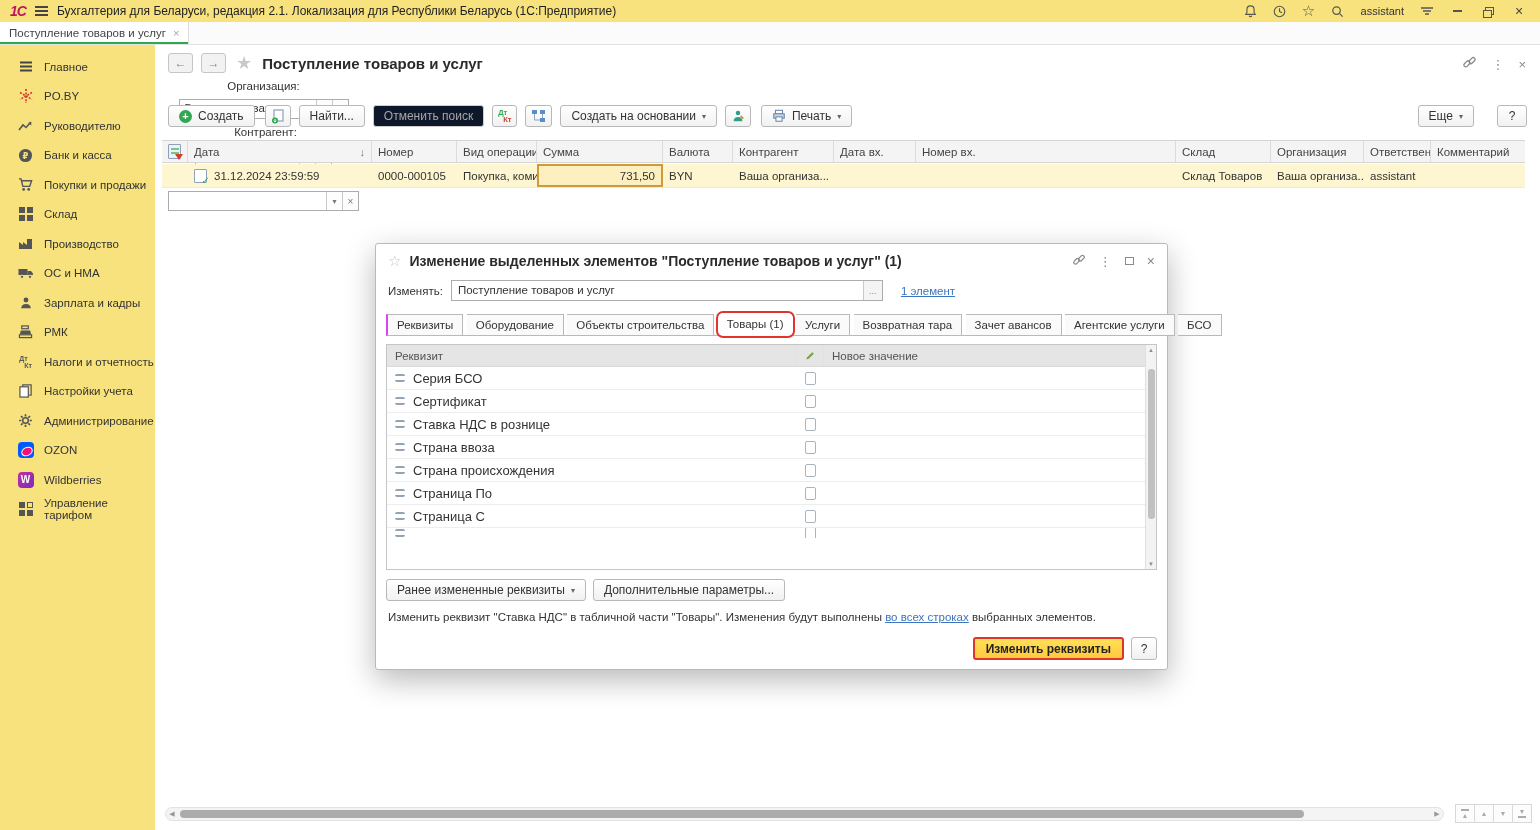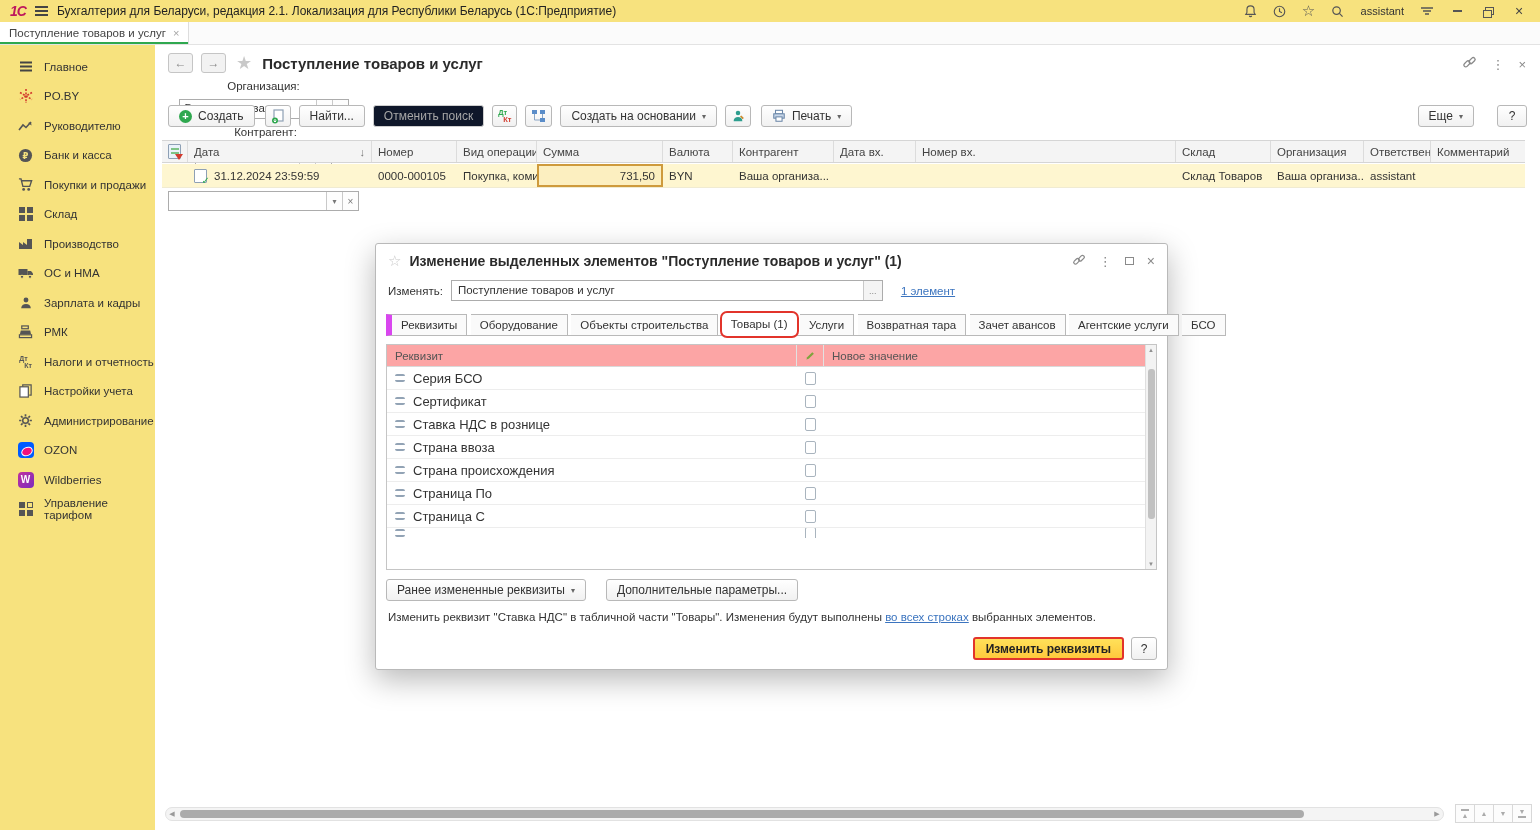--- a/index.html
+++ b/index.html
@@ -99,43 +99,43 @@
   .d-hdr-ics { margin-left:auto; display:flex; gap:13px; align-items:center; color:#8A8A8A; }
   .maxi-glyph { display:inline-block; width:9px; height:8px; border:1.5px solid #8A8A8A; }
   .d-change { display:flex; align-items:center; gap:8px; padding:6px 12px 2px 12px; }
   .d-change .inp { width:432px; height:21px; border:1px solid #ACACAC; display:flex; align-items:stretch; }
   .d-change .inp .txt { flex:1; padding:3px 6px; font-size:11.5px; color:#333; }
   .d-change .inp .dots { width:19px; border-left:1px solid #C9C9C9; background:#F4F4F4; color:#888; font-size:9px; display:flex; align-items:center; justify-content:center; }
   .link { color:#3B74BF; text-decoration:underline; font-size:11.5px; cursor:pointer; }
 
   .d-tabs { position:relative; margin:10px 10px 0 10px; height:23px; border-bottom:1px solid #B9B9B9; white-space:nowrap; }
   .d-tab { display:inline-block; height:22px; line-height:21px; padding:0 9px; border:1px solid #B9B9B9; border-left:none; background:#FAFAFA; font-size:11.5px; color:#333; vertical-align:bottom; }
-  .d-tab:first-child { border-left:6px solid #d946ef; }
+  .d-tab:first-child { border-left:2px solid #d946ef; }
   .d-tab.active { background:#fff; border:none; box-shadow:0 0 0 2px #E2342B; border-radius:5px; position:relative; z-index:2; line-height:23px; height:23px; }
 
   .d-table { position:relative; margin:8px 10px 0 10px; height:226px; border:1px solid #C5C5C5; overflow:hidden; }
-  .d-thead { display:flex; height:22px; background:#fca5a5; border-bottom:1px solid #D9D9D9; font-size:11.5px; color:#555; }
+  .d-thead { display:flex; height:22px; background:#e5e5e5; border-bottom:1px solid #D9D9D9; font-size:11.5px; color:#555; }
   .d-thead .th { display:flex; align-items:center; padding:0 8px; border-right:1px solid #E2E2E2; }
   .dc-name { width:410px; flex:none; }
   .dc-cb { width:27px; flex:none; justify-content:center; }
   .dc-val { flex:1; min-width:0; }
   .d-row { display:flex; height:23px; border-bottom:1px solid #EDEDED; align-items:stretch; font-size:13px; color:#333; }
   .d-row .cell { display:flex; align-items:center; padding:0 8px; }
   .eqicon { width:10px; height:8px; border-top:2.5px solid #92A3B5; border-bottom:2.5px solid #92A3B5; border-radius:2px; margin-right:8px; flex:none; }
   .cb { width:13px; height:13px; border:1px solid #A9B4BE; border-radius:2px; background:#fff; display:inline-flex; align-items:center; justify-content:center; font-size:11px; color:#2FA84F; font-weight:bold; }
   .d-row.hl { box-shadow:inset 0 0 0 2px #E2342B; border-radius:3px; background:#FFF6DC; }
   .d-row.hl .cell.dc-val { background:#FFC83E; }
   .d-row.hl .cb::after { content:"✓"; }
   .d-row.partial { height:10px; overflow:hidden; border-bottom:none; }
   .vscroll { position:absolute; top:0; right:0; bottom:0; width:11px; background:#F3F3F3; border-left:1px solid #DFDFDF; }
   .vscroll .up { position:absolute; top:2px; left:0; right:0; text-align:center; font-size:6px; color:#909090; }
   .vscroll .vthumb { position:absolute; top:24px; left:2px; width:7px; height:150px; background:#C1C1C1; border-radius:3px; }
   .vscroll .dn { position:absolute; bottom:2px; left:0; right:0; text-align:center; font-size:6px; color:#909090; }
 
-  .d-btnrow { display:flex; gap:20px; padding:9px 8px 0 10px; }
+  .d-btnrow { display:flex; gap:7px; padding:9px 8px 0 10px; }
   .d-note { padding:10px 12px 0 12px; font-size:11.5px; color:#333; }
   .d-footer { position:absolute; right:10px; bottom:9px; display:flex; gap:7px; }
   .apply-btn { height:23px; padding:0 11px; background:linear-gradient(#FFE159,#FFC93D); border:2px solid #E2342B; border-radius:3px; font-size:12px; font-weight:bold; color:#222; display:inline-flex; align-items:center; }
   .q-btn { width:26px; height:23px; border:1px solid #B8B8B8; border-radius:3px; background:linear-gradient(#FFFFFF,#F1F1F1); font-size:12px; display:inline-flex; align-items:center; justify-content:center; }
 </style>
 </head>
 <body>
 
 <div id="page">
 

